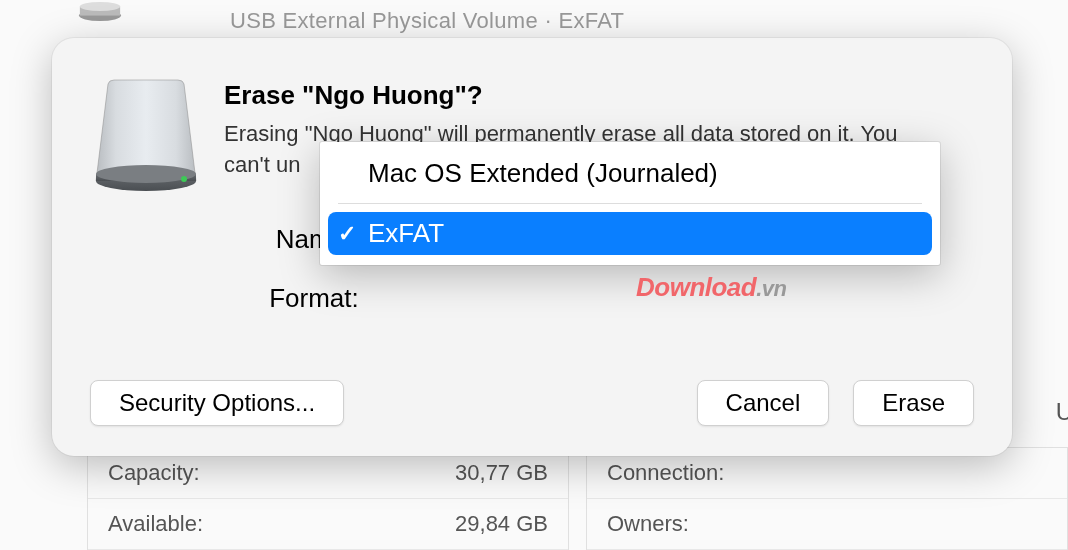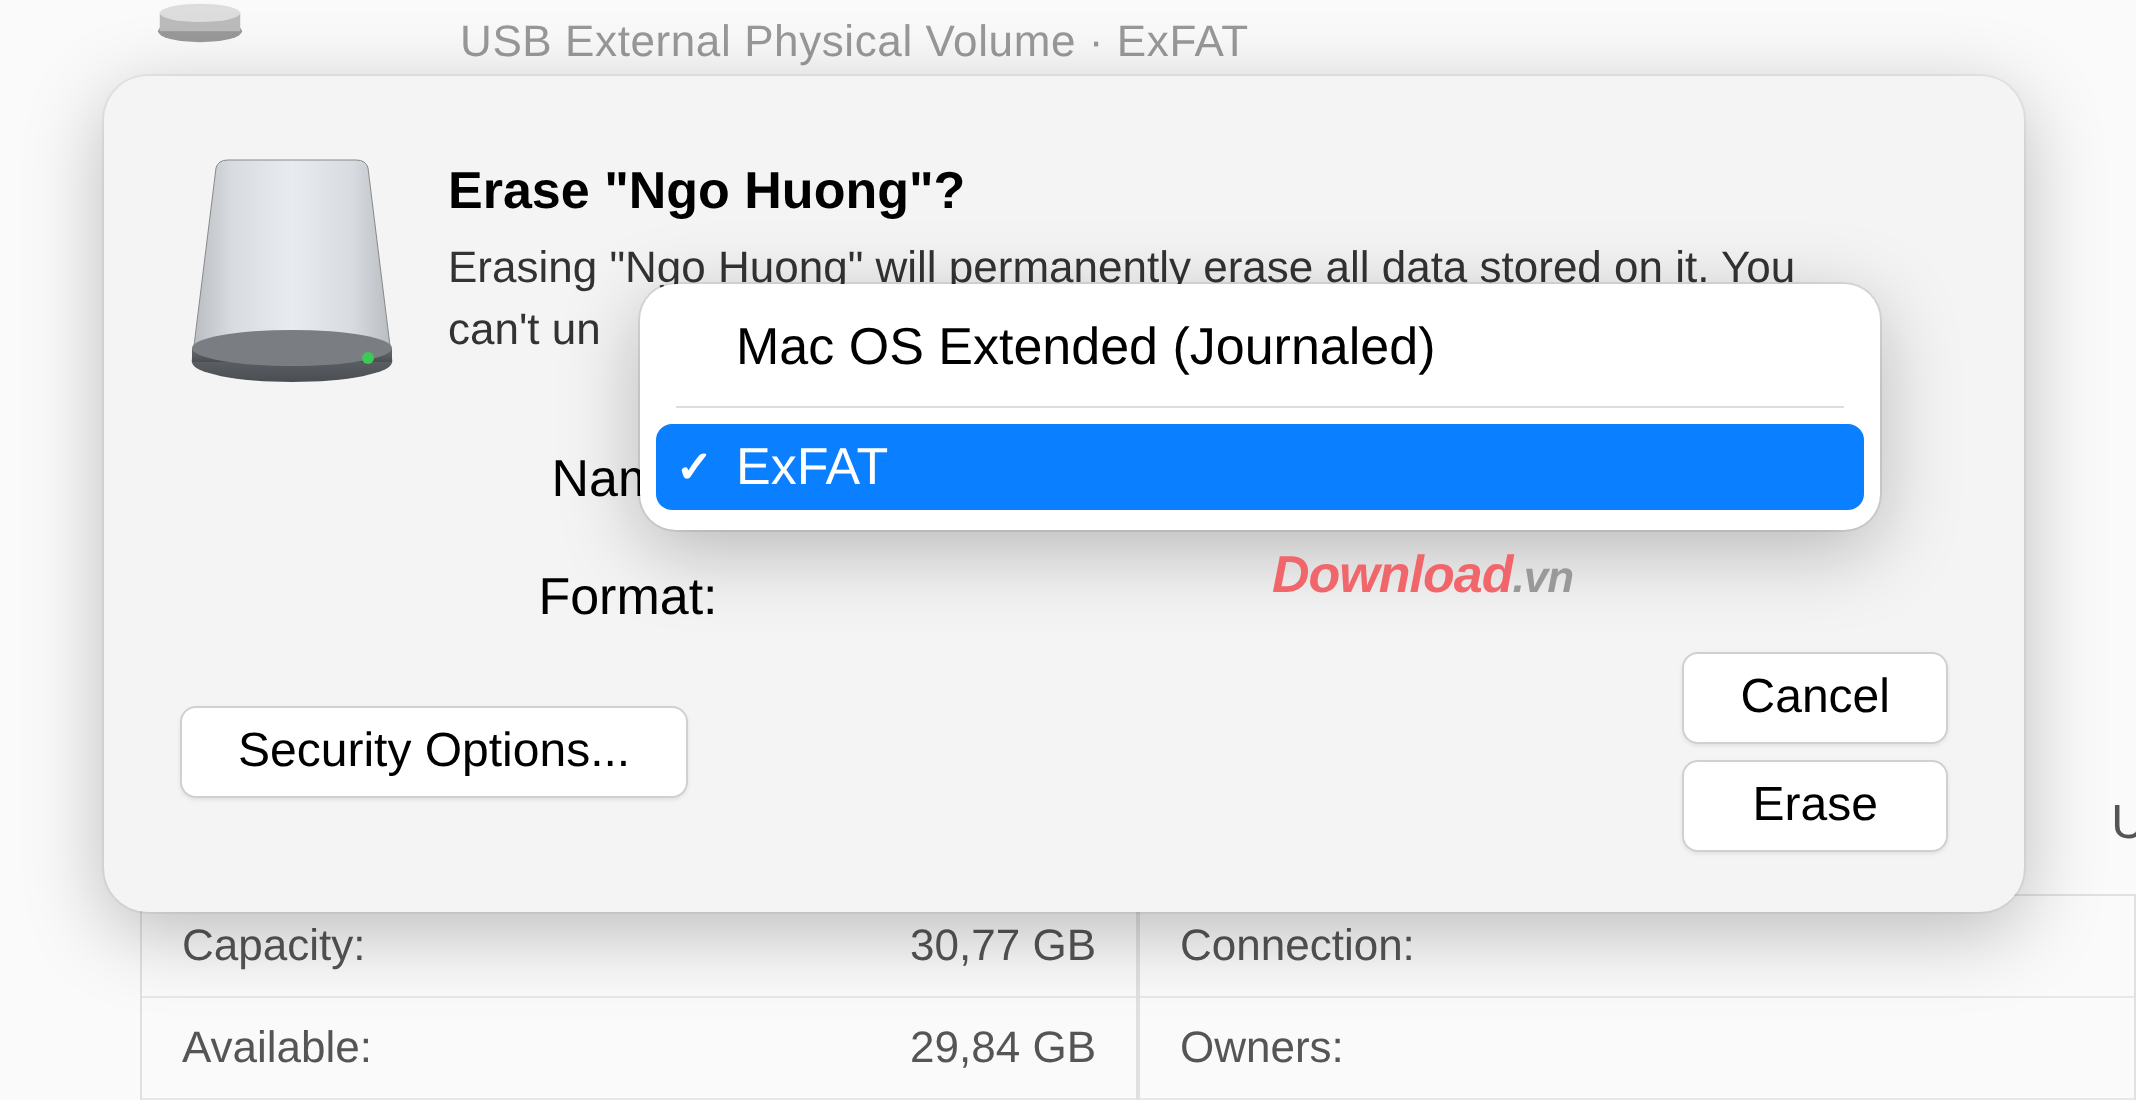--- a/index.html
+++ b/index.html
@@ -50,20 +50,21 @@
       bottom: 0;
       left: 70px;
       right: 0;
       display: flex;
     }
     
     .info-col {
       flex: 1;
       border: 1px solid #e0e0e0;
       border-bottom: none;
+      margin-left: 17px;
     }
     
     .info-row {
       display: flex;
       align-items: center;
       padding: 12px 20px;
       border-bottom: 1px solid #e8e8e8;
       font-size: 22px;
       color: #555;
     }
@@ -157,31 +158,30 @@
       box-shadow: 0 1px 2px rgba(0,0,0,0.08);
       font-family: inherit;
     }
     
     .button-spacer {
       flex: 1;
     }
     
     .button-group-right {
       display: flex;
-      gap: 8px;
-      flex-direction: column;
+      gap: 24px;
     }
     
     .dropdown-menu {
       position: absolute;
       top: 142px;
       left: 320px;
       width: 620px;
       background: #fff;
-      border-radius: 18px;
+      border-radius: 2px;
       box-shadow: 0 10px 40px rgba(0,0,0,0.25), 0 0 0 1px rgba(0,0,0,0.08);
       padding: 10px 8px;
       z-index: 100;
     }
     
     .dropdown-item {
       padding: 6px 28px 6px 40px;
       font-size: 26px;
       color: #000;
       border-radius: 8px;

